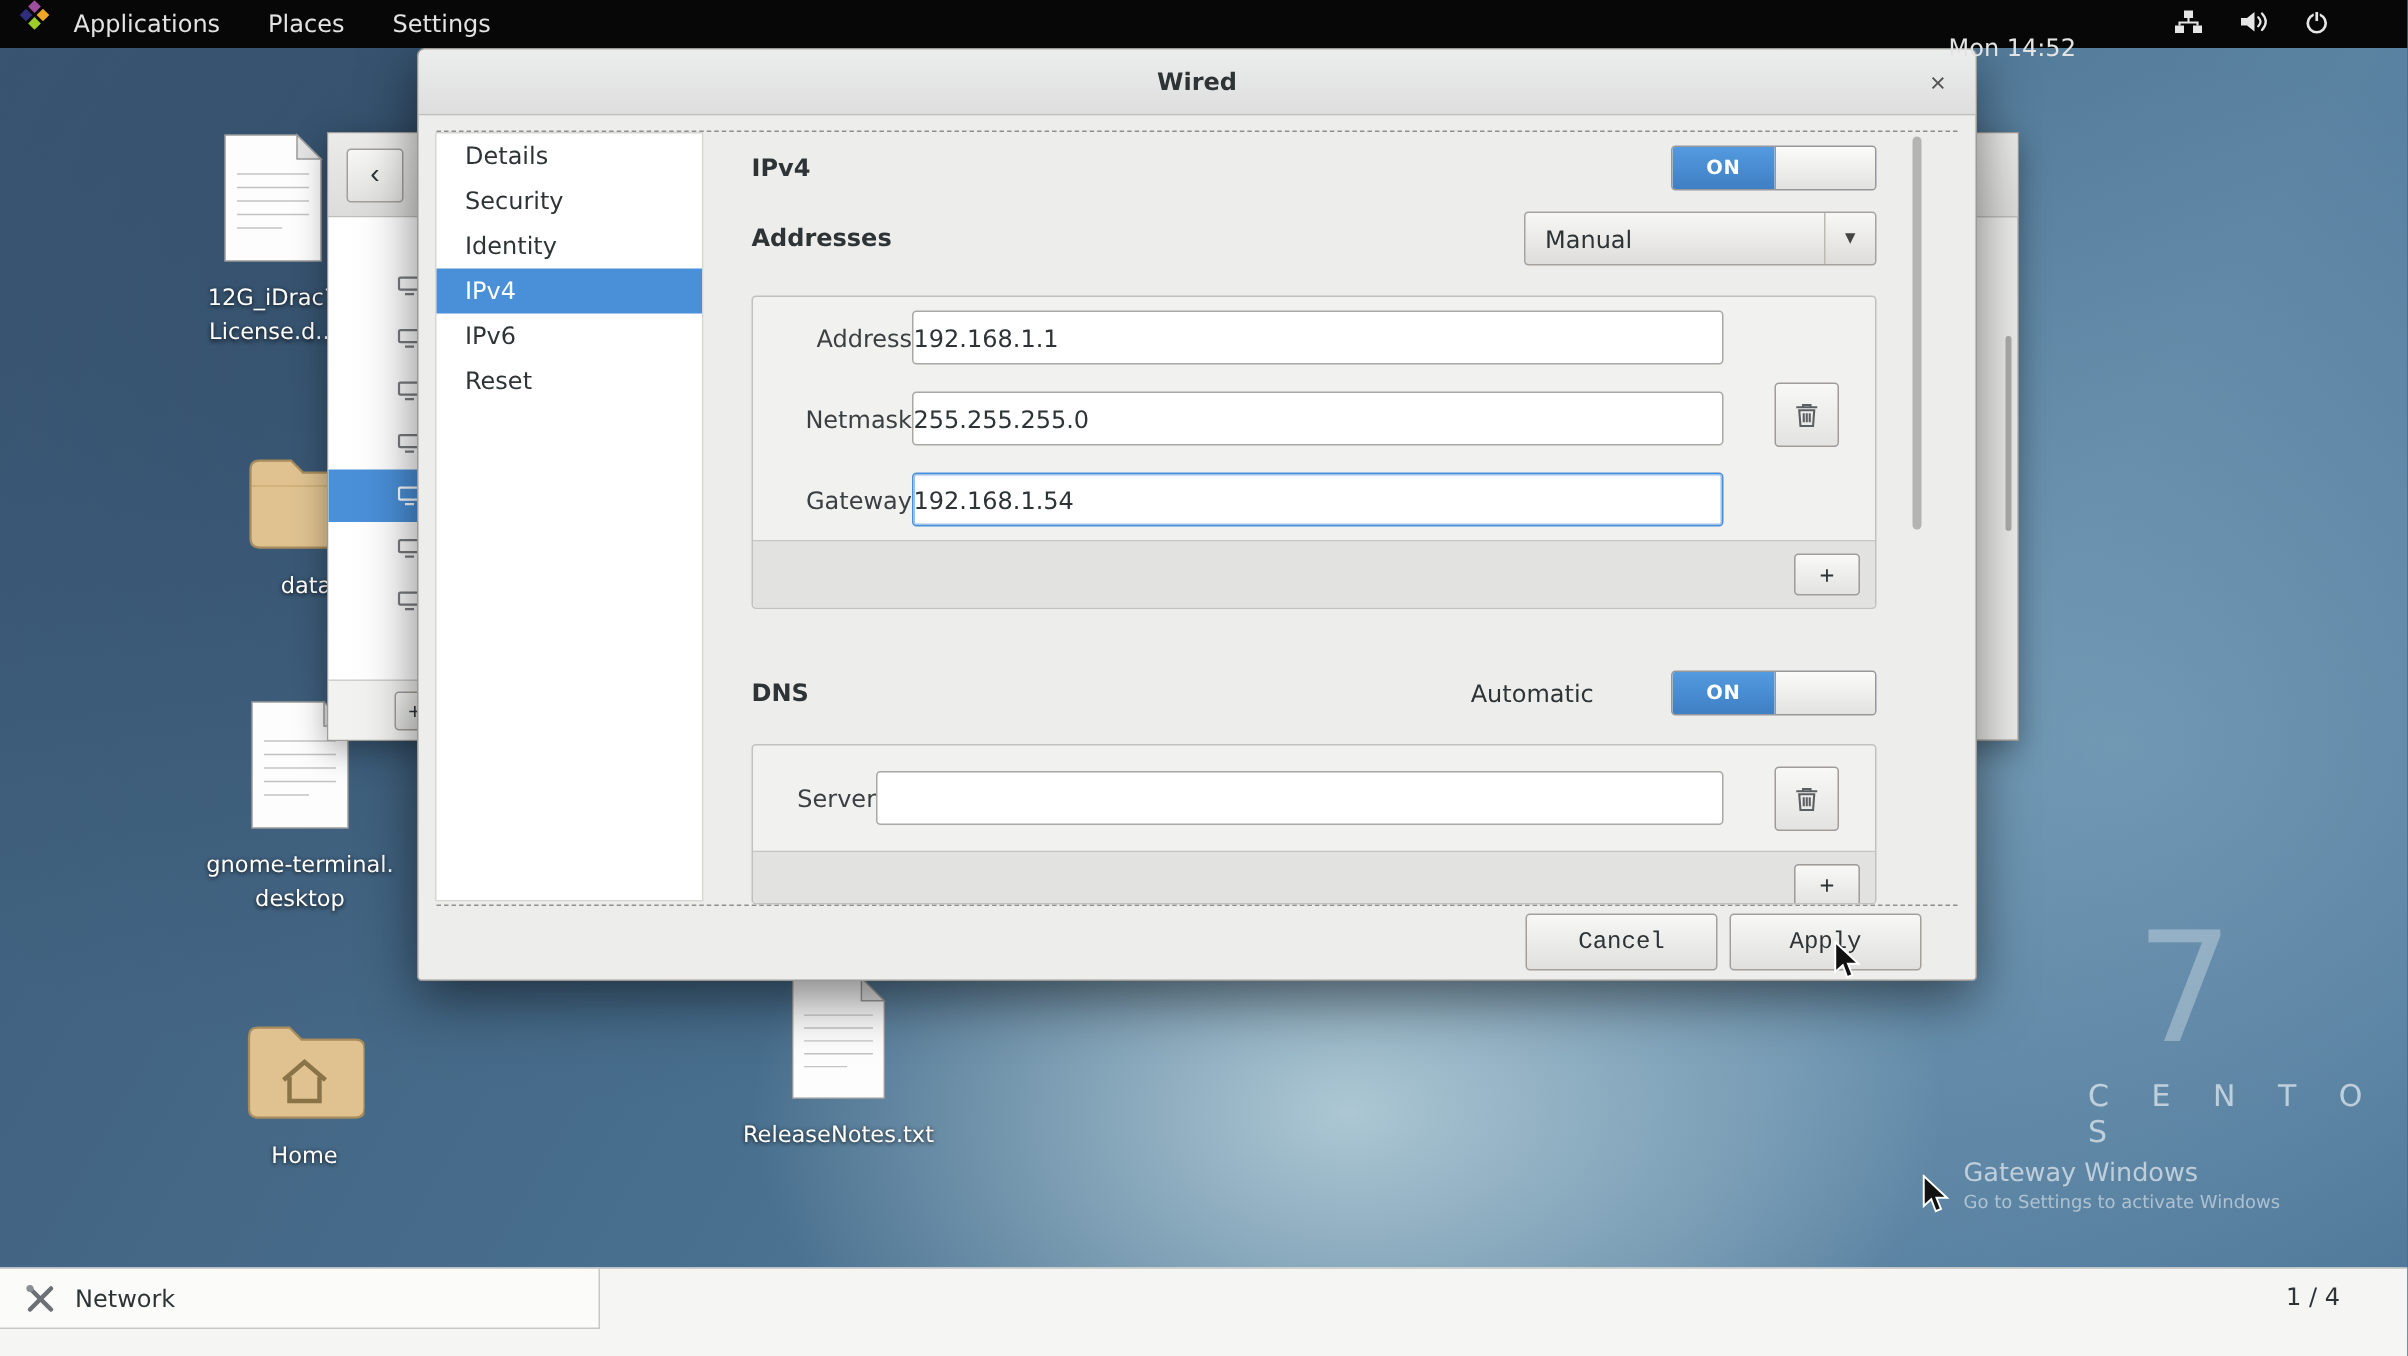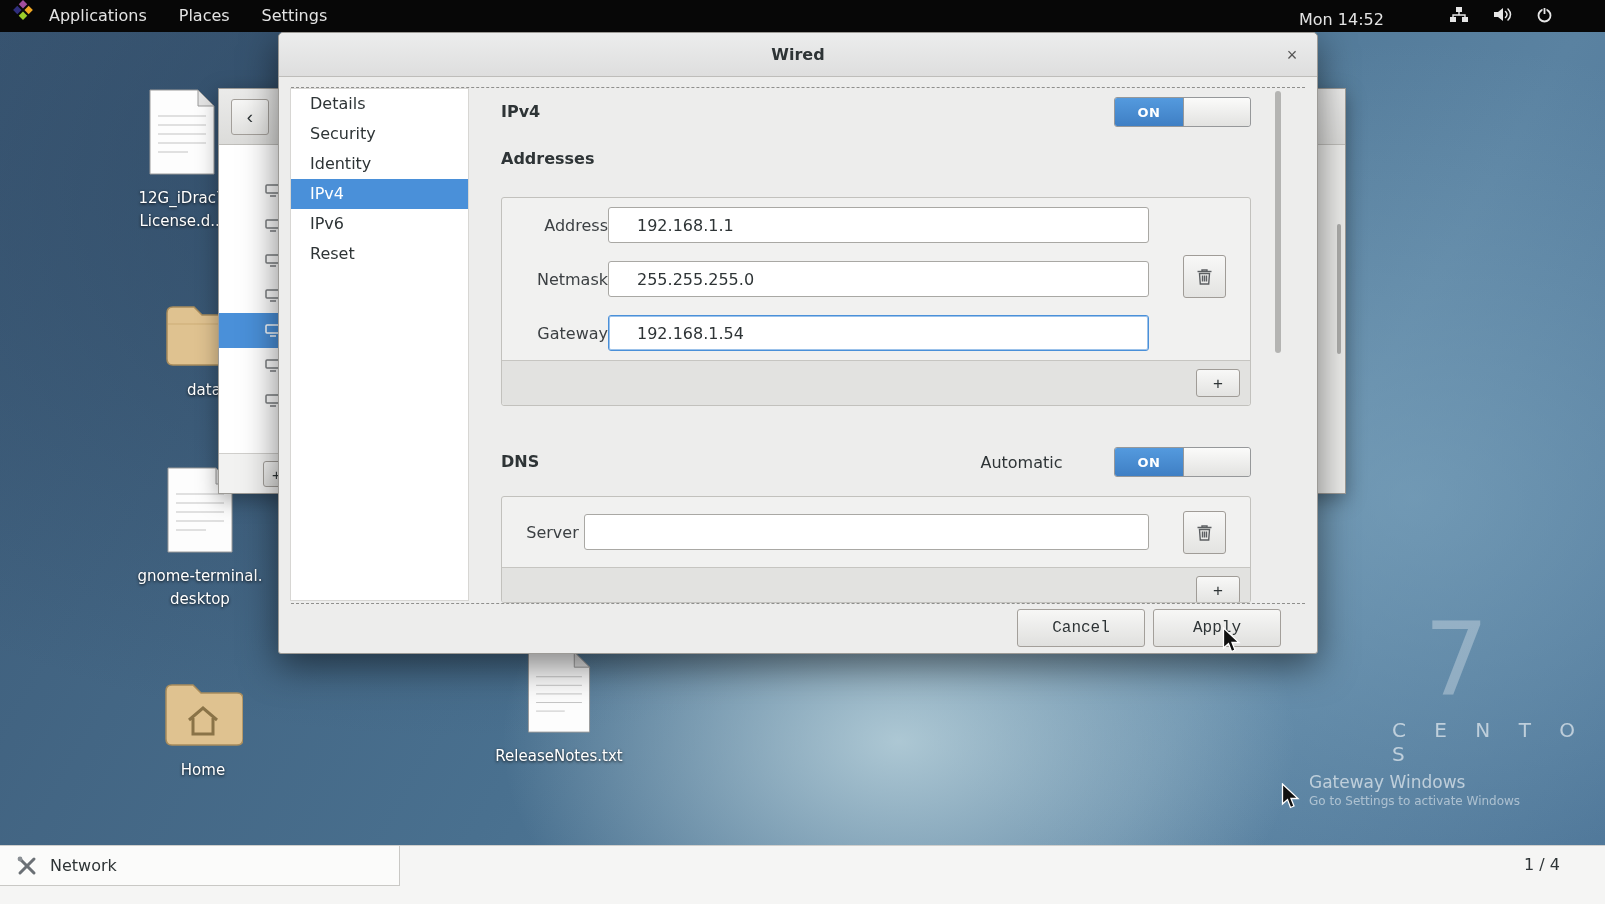--- a/index.html
+++ b/index.html
@@ -16,21 +16,21 @@
   
   .wm-numeral{position:absolute;left:1424px;top:600px;font-size:102px;color:rgba(255,255,255,.30);z-index:1}
   .wm-brand{position:absolute;left:1392px;top:718px;font-size:20px;letter-spacing:11px;color:rgba(255,255,255,.60);z-index:1}
   .activate1{position:absolute;left:1309px;top:772px;font-size:17px;color:rgba(255,255,255,.60);z-index:1}
   .activate2{position:absolute;left:1309px;top:794px;font-size:12px;color:rgba(255,255,255,.50);z-index:1}
 
   
   .topbar{position:absolute;top:0;left:0;width:100%;height:32px;background:#070707;color:#e3e3e3;display:flex;align-items:flex-start;z-index:50}
   .topbar .logo{margin-left:13px;width:20px;height:20px;display:flex}
   .tb-menu{padding:0 16px;height:32px;line-height:32px;cursor:pointer}
-  .tb-clock{position:absolute;left:1299px;top:4px;height:40px;line-height:32px}
+  .tb-clock{position:absolute;left:1299px;top:16px;height:40px;line-height:32px}
   .tb-icons{position:absolute;right:52px;top:0;height:32px;display:flex;align-items:center;gap:23px}
 
   
   .dicon{position:absolute;width:160px;display:flex;flex-direction:column;align-items:center;z-index:2;cursor:pointer}
   .dicon .lbl{margin-top:11px;font-size:15px;color:#fff;text-align:center;line-height:1.5;text-shadow:0 1px 3px rgba(0,0,0,.85)}
 
   
   .frag-left{position:absolute;left:218px;top:88px;width:72px;height:406px;background:#fff;border:1px solid #9d9b97;box-shadow:0 6px 20px rgba(0,0,0,.35);z-index:10}
   .fl-head{position:absolute;left:0;top:0;right:0;height:56px;background:linear-gradient(#ebebea,#dcdcda);border-bottom:1px solid #bfbeba}
   .back-btn{position:absolute;left:12px;top:10px;width:38px;height:36px;border:1px solid #a39f9a;border-radius:3px;background:linear-gradient(#f7f7f6,#e2e2e0);font-size:19px;color:#2e3436;cursor:pointer}
@@ -65,22 +65,22 @@
   .switch .on-part{flex:1;background:linear-gradient(#549ade,#3f7fc4);color:#fff;font-size:13px;font-weight:bold;letter-spacing:.5px;display:flex;align-items:center;justify-content:center}
   .switch .knob{width:67px;background:linear-gradient(#fbfbfa,#e2e2e0);border-left:1px solid #96989a;border-radius:0 2px 2px 0}
 
   .dropdown{position:absolute;left:737px;top:108px;width:235px;height:36px;border:1px solid #a6a39e;border-radius:3px;background:linear-gradient(#f7f7f6,#dedddb);display:flex;align-items:center;padding-left:13px;cursor:pointer}
   .dd-arrow{margin-left:auto;width:34px;height:100%;border-left:1px solid #bdbab5;display:flex;align-items:center;justify-content:center;font-size:9px;color:#444}
 
   .grp{position:absolute;width:750px;background:#f1f1f0;border:1px solid #c2c1bd;border-radius:3px}
   .grp .row{display:flex;align-items:center;height:54px;padding-left:19px}
   .grp .row.dns-row{height:70px}
   .grp .lbl{width:87px;text-align:right;font-size:16px;color:#3c4043}
-  .grp .lbl.left{width:63px;text-align:center}
-  .entry{width:541px;height:36px;border:1px solid #a9a8a4;border-radius:3px;background:#fff;padding:0 28px;font-size:16px;color:#2e3436;font-family:inherit}
+  .grp .lbl.left{width:63px;text-align:right}
+  .entry{width:541px;height:36px;border:1px solid #a9a8a4;border-radius:3px;background:#fff;padding:0 0;font-size:16px;color:#2e3436;font-family:inherit}
   .entry.wide{width:565px}
   .entry.focused{border:1px solid #4a90d9;box-shadow:inset 0 0 0 1px rgba(74,144,217,.55)}
   .grp .footer{position:relative;height:45px;border-top:1px solid #c6c5c1;background:#e2e2e0;border-radius:0 0 3px 3px}
   .addbtn{position:absolute;right:10px;top:8px;width:44px;height:28px;border:1px solid #a09c97;border-radius:3px;background:linear-gradient(#f8f8f7,#e3e3e1);font-size:17px;line-height:1;color:#2e3436;cursor:pointer}
   .trashbtn{position:absolute;right:24px;width:43px;height:43px;border:1px solid #a09c97;border-radius:3px;background:linear-gradient(#f8f8f7,#e3e3e1);display:flex;align-items:center;justify-content:center;cursor:pointer}
 
   .grp-dns{top:463px;height:107px;overflow:hidden}
   .dlg-scroll{position:absolute;left:996px;top:58px;width:6px;height:262px;background:#b4b4b2;border-radius:3px;cursor:pointer}
   .action-btn{position:absolute;top:576px;width:128px;height:38px;border:1px solid #a39f9a;border-radius:3px;background:linear-gradient(#f7f7f6,#e0e0de);font-size:16px;color:#2e3436;font-family:Liberation Mono, monospace;cursor:pointer}
 
@@ -254,20 +254,24 @@
     <div class="sb-item">Reset</div>
   </div>
 
   <div class="heading" style="left:222px;top:69px">IPv4</div>
   <div class="switch" style="left:835px;top:64px">
     <div class="on-part">ON</div>
     <div class="knob"></div>
   </div>
 
   <div class="heading" style="left:222px;top:116px">Addresses</div>
+  <div class="dropdown">
+    <span>Manual</span>
+    <span class="dd-arrow">▼</span>
+  </div>
 
   <div class="grp" style="left:222px;top:164px">
     <div class="row">
       <span class="lbl">Address</span>
       <input class="entry" value="192.168.1.1" style="">
     </div>
     <div class="row">
       <span class="lbl">Netmask</span>
       <input class="entry" value="255.255.255.0" style="">
     </div>

